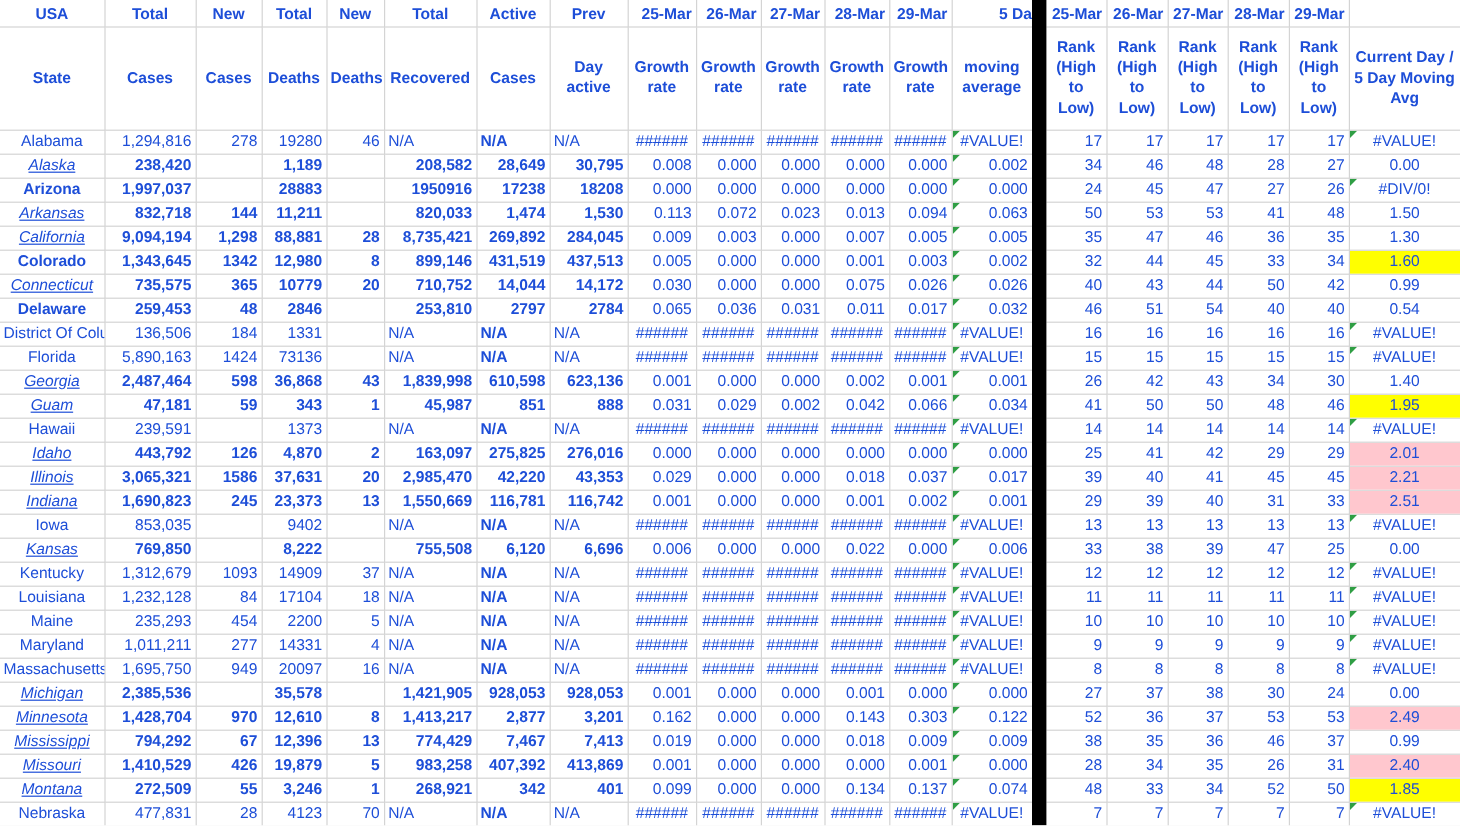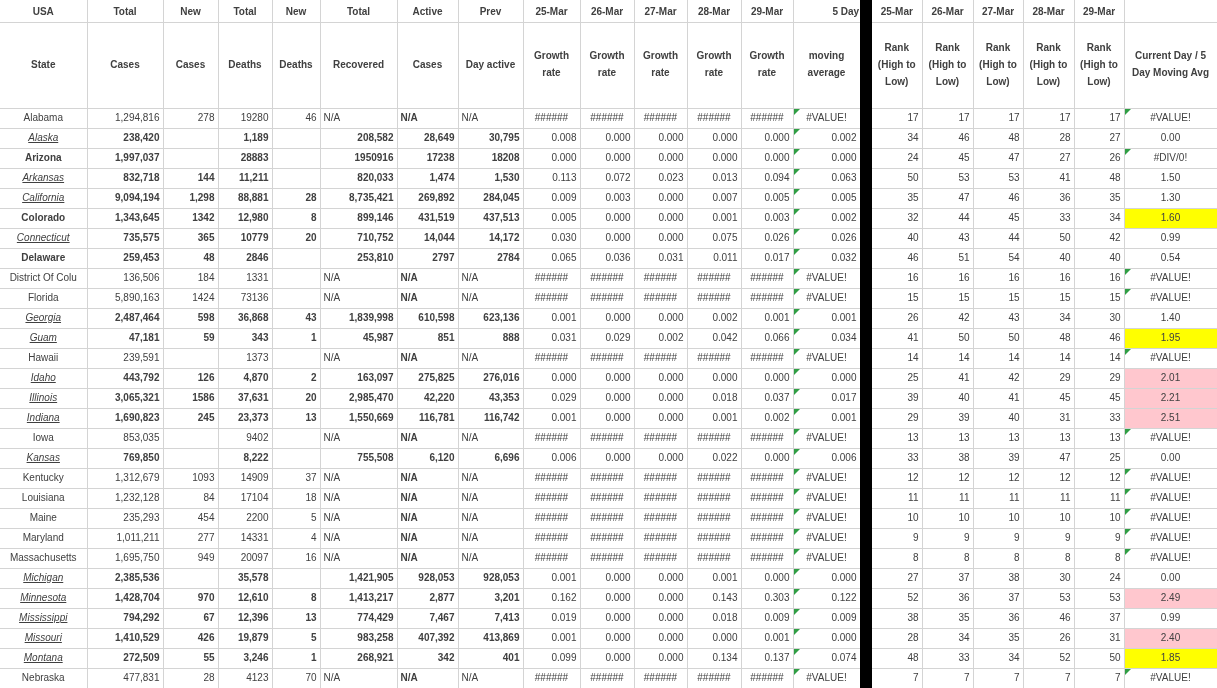--- a/index.html
+++ b/index.html
@@ -1,32 +1,32 @@
 <!DOCTYPE html>
 <html><head>
 <meta charset="utf-8">
 <style>
   html,body{margin:0;padding:0;background:#fff;}
   .sheet{
     position:relative;width:1217px;height:688px;overflow:hidden;
     font-family:"Liberation Sans","DejaVu Sans",sans-serif;
-    font-size:10px;color:#404040;background:#fff;
+    font-size:13px;color:#1d4ed8;background:#fff;
   }
   table{border-collapse:collapse;table-layout:fixed;width:1217px;}
   td,th{
     border-right:1px solid #d4d4d4;border-bottom:1px solid #d4d4d4;
     padding:0 3px 2px 3px;overflow:hidden;white-space:nowrap;
     height:20px;box-sizing:border-box;vertical-align:bottom;line-height:16px;
     font-weight:normal;position:relative;
   }
   thead th{font-weight:bold;}
   tr.h1 th{height:22px;vertical-align:bottom;}
   tr.h2 th{height:86px;vertical-align:middle;white-space:normal;line-height:17px;text-align:center;}
   .l{text-align:right;padding-left:39px;}
-  .r{text-align:center;}
+  .r{text-align:right;}
   .ctr{text-align:center;}
   .num{text-align:right;}
   .err{text-align:center;}
   .na{text-align:left;}
   .state{text-align:center;}
   .ul{text-decoration:underline;font-style:italic;}
   .b{font-weight:bold;}
   .bg-yellow{background:#FFFF00;}
   .bg-pink{background:#FFC7CE;}
   .tri::before{

